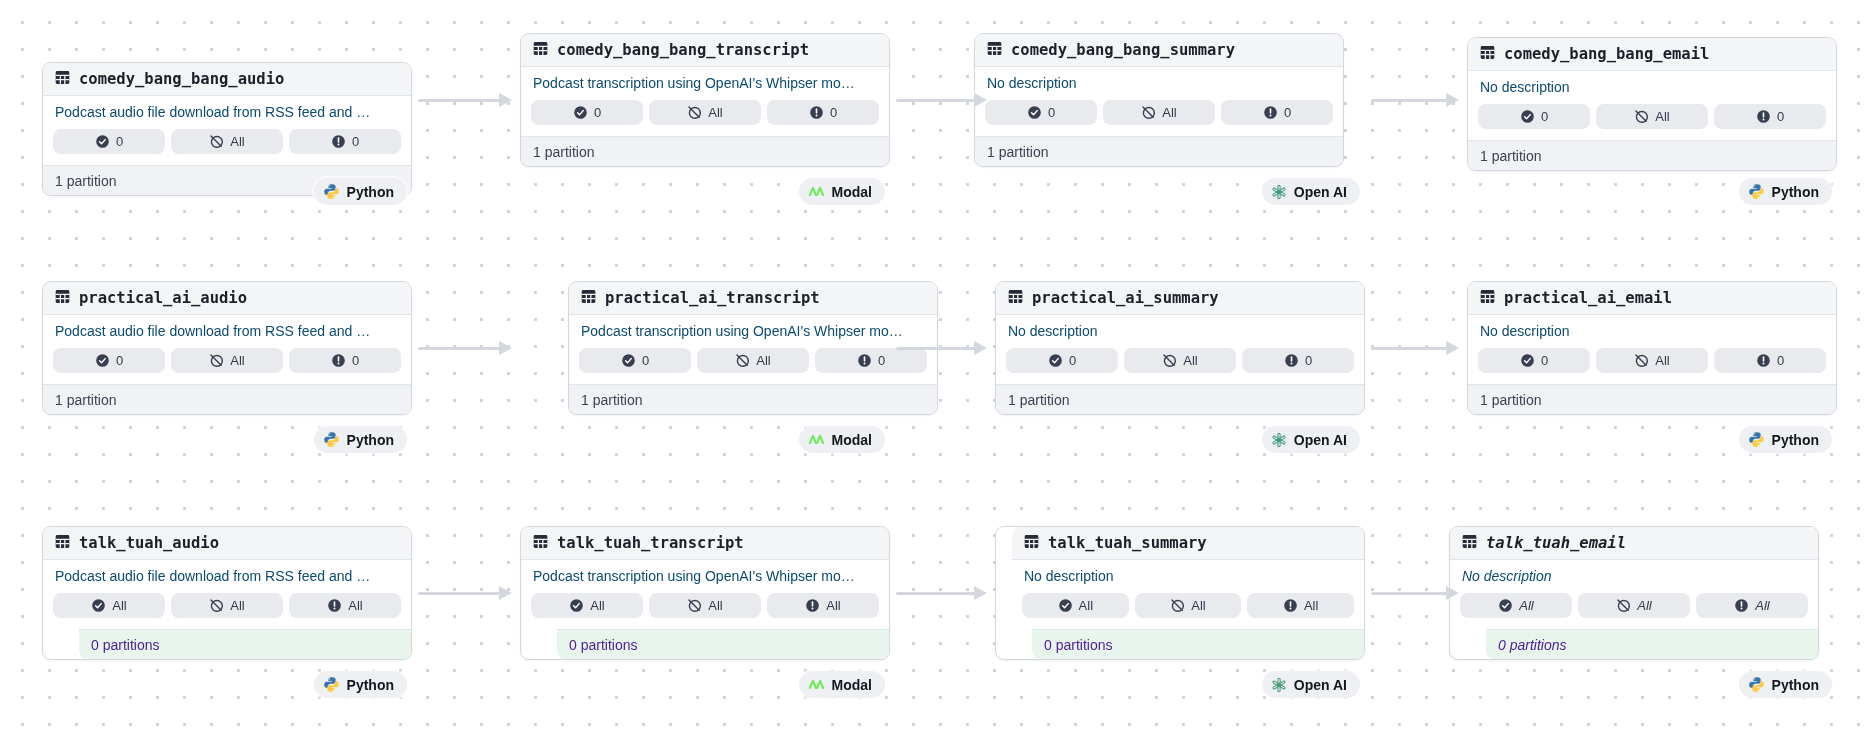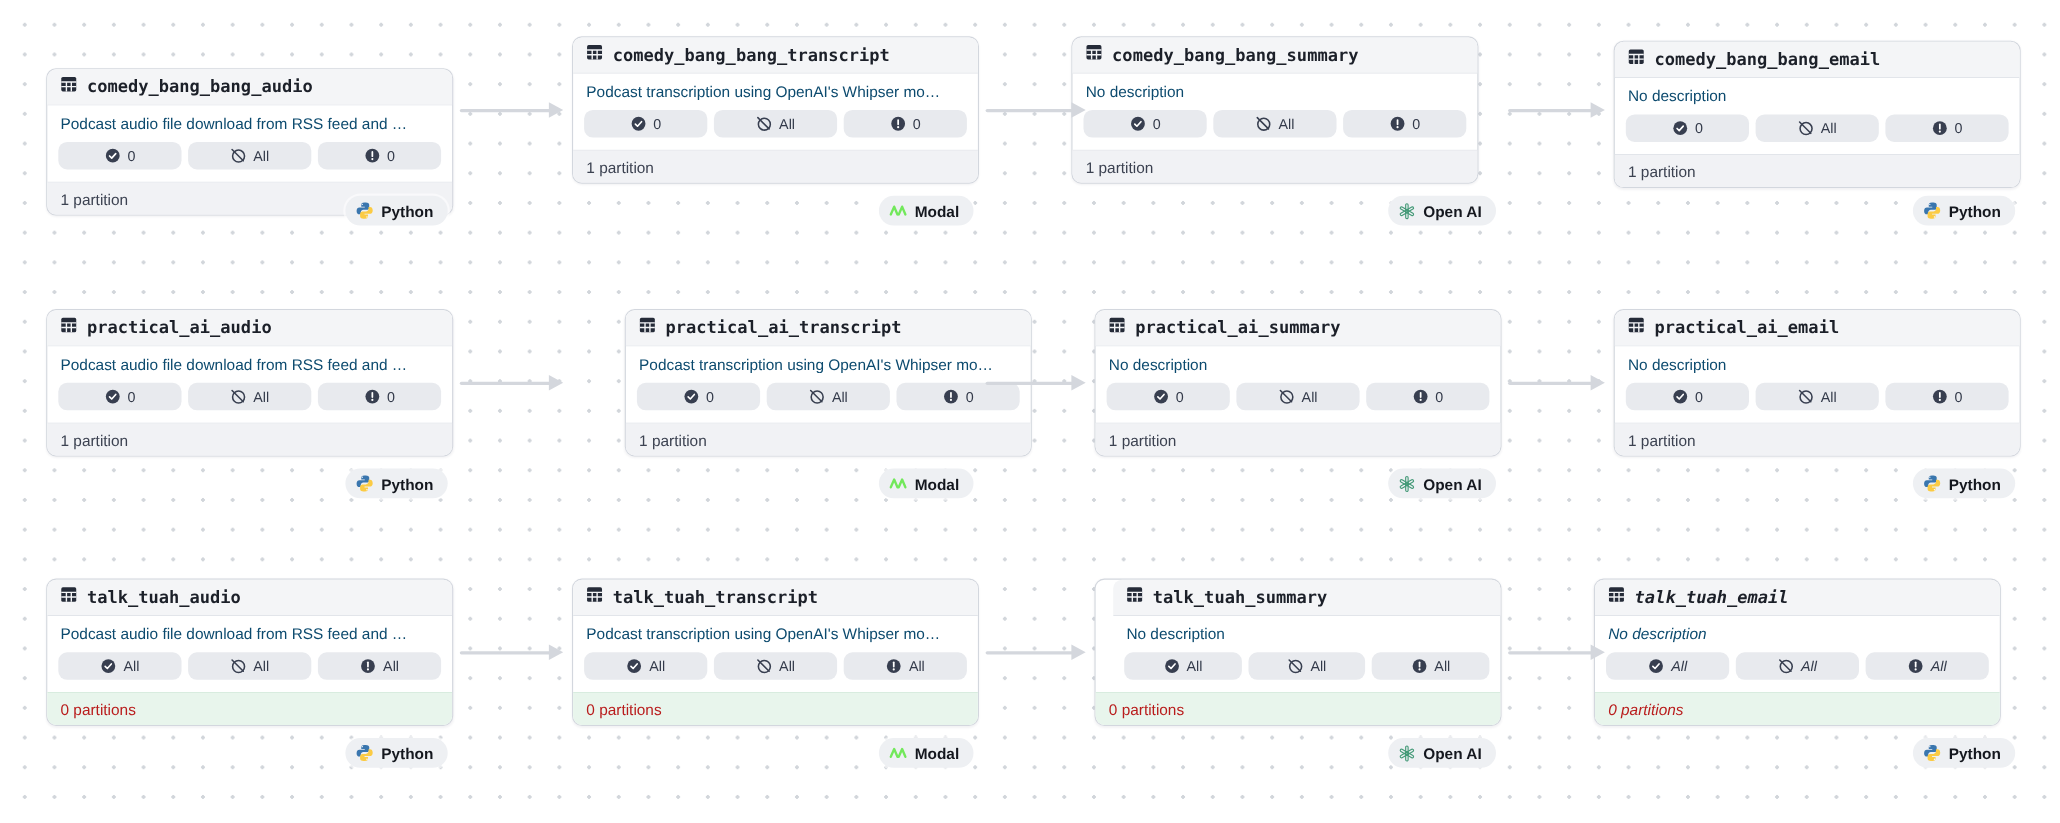--- a/index.html
+++ b/index.html
@@ -43,21 +43,21 @@
     font-size:13px; font-weight:500; color:#333a4a; cursor:pointer;
   }
   .badge svg { display:block; }
   .card-footer {
     position:absolute; left:0; right:0; bottom:0; height:30px;
     display:flex; align-items:center; padding:0 12px;
     font-size:14px; color:#3c4251;
     background:#f1f2f5; border-top:1px solid #e2e5ea;
     border-radius:0 0 8px 8px;
   }
-  .card-footer.green { background:#e8f5ec; color:#b91c1c; border-top-color:#d8ecdf; }
+  .card-footer.green { background:#e8f5ec; color:#4c1d95; border-top-color:#d8ecdf;margin-left:36px; }
 
   .edge-line { position:absolute; height:3px; background:#d4d7dd; border-radius:2px; }
   .edge-head {
     position:absolute; width:0; height:0;
     border-top:7px solid transparent; border-bottom:7px solid transparent;
     border-left:13px solid #d4d7dd;
   }
 
   .tag-slot { position:absolute; width:370px; display:flex; justify-content:flex-end; }
   .kind-tag {

